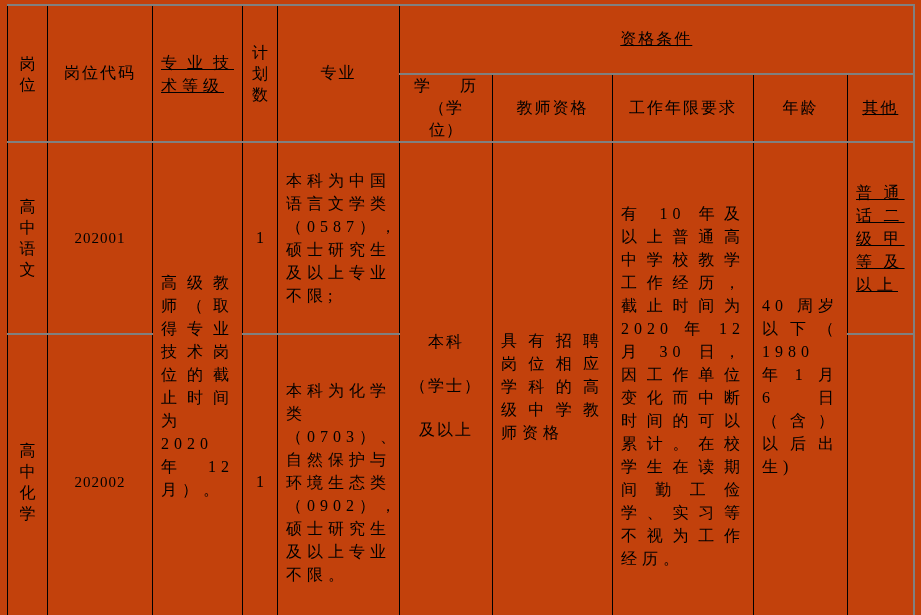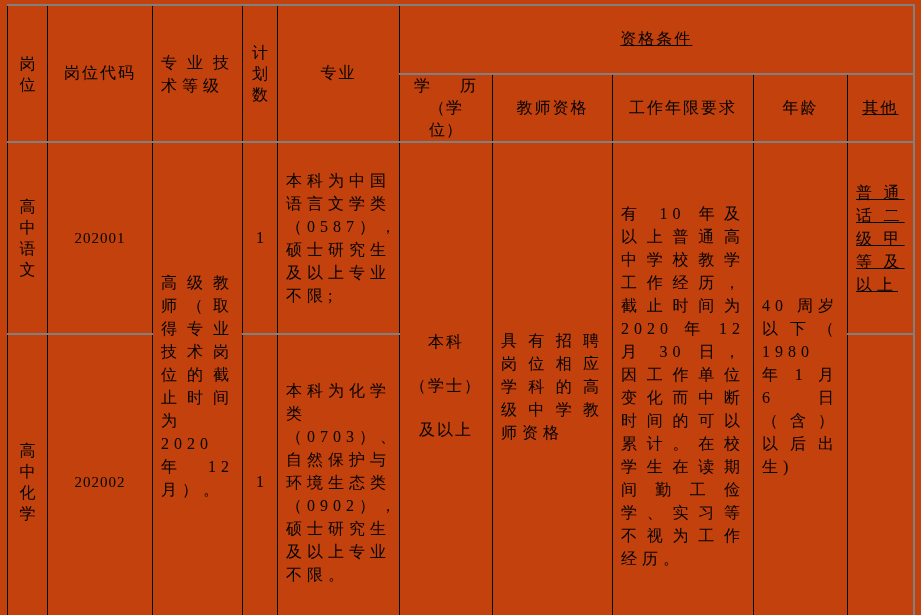--- a/index.html
+++ b/index.html
@@ -14,21 +14,21 @@
     border-left:1px solid #000;border-right:1px solid #000;
     border-top:2px solid #808080;border-bottom:2px solid #808080;
     padding:0;vertical-align:middle;font-weight:normal;overflow:hidden;
   }
   .lastcol{border-right:2px solid #808080 !important;text-decoration:underline;}
   .hdr{letter-spacing:2px;text-align:center;}
   
   .vtxt > div{width:18px;margin:0 auto;line-height:21px;text-align:center;letter-spacing:0;}
   
   .just > div{text-align:justify;letter-spacing:5px;line-height:23px;margin:0 8px;}
-  .justhdr > div{text-align:justify;letter-spacing:5px;line-height:23px;margin:12px 8px;}
+  .justhdr > div{text-align:justify;letter-spacing:5px;line-height:23px;margin:12px 8px;text-decoration:underline;}
   .edu > div{white-space:pre-line;text-align:center;line-height:44px;letter-spacing:2px;}
   .code{font-size:15px;letter-spacing:1px;text-align:center;}
   .plan{font-size:16px;text-align:center;}
   .eduhdr{margin:0 14px;}
   .eduhdr .l1{display:block;text-align:justify;text-align-last:justify;letter-spacing:2px;line-height:22px;}
   .eduhdr .l2{display:block;text-align:center;letter-spacing:1px;line-height:22px;}
 </style>
 </head>
 <body>
 

